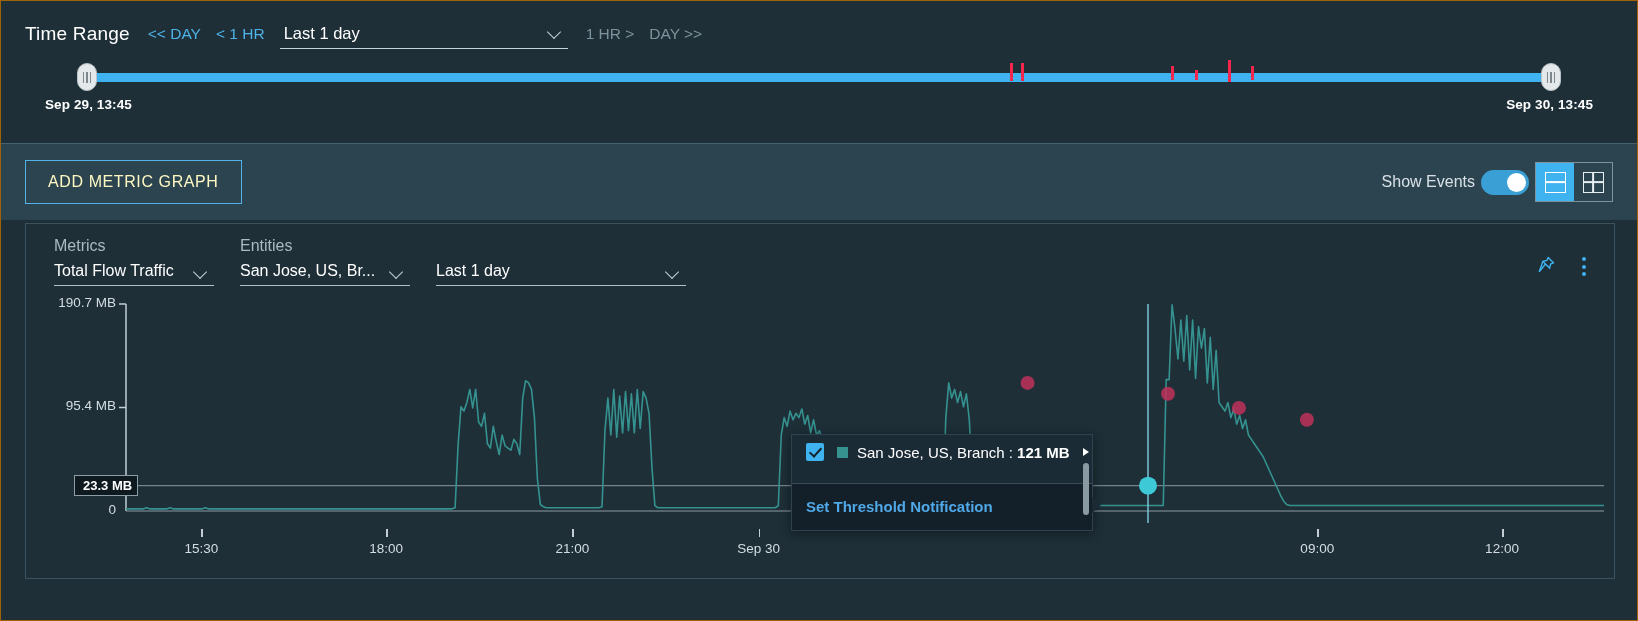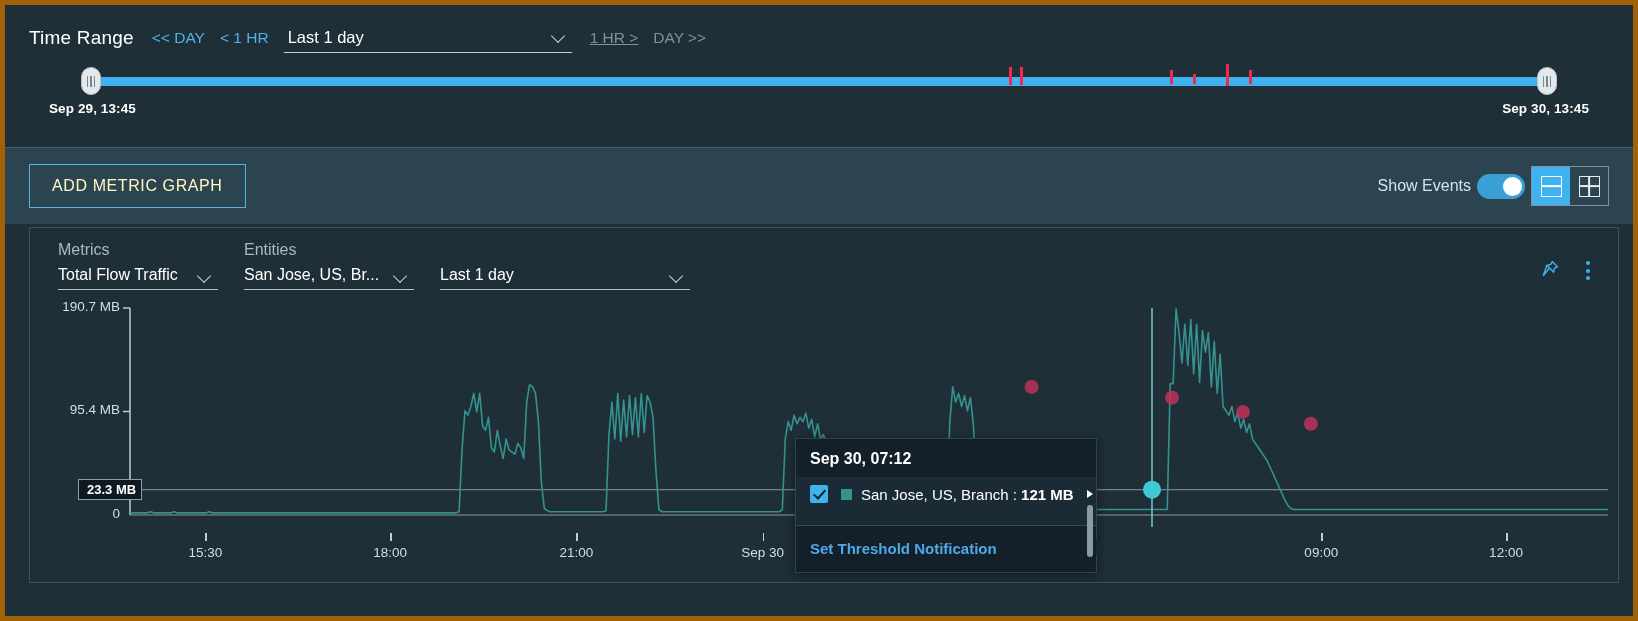--- a/index.html
+++ b/index.html
@@ -6,21 +6,21 @@
   html, body {
     width: 1638px; height: 621px;
     background: #0d1117;
     font-family: "Liberation Sans", sans-serif;
     overflow: hidden;
   }
   .app {
     position: relative;
     width: 1638px; height: 621px;
     background: #1e2f38;
-    border: 5px solid #a16207;
+    border: 1px solid #a16207;
   }
 
   
   .timerange-header {
     position: relative;
     height: 143px;
     background: #1e2f38;
     border-bottom: 1px solid #46606d;
   }
   .tr-row {
@@ -61,21 +61,21 @@
     position: absolute; right: 6px; top: 7px;
     width: 13px; height: 8px;
   }
   .chev::before {
     content:""; position:absolute; left:0; top:0;
     width:9px; height:9px;
     border-left: 1.6px solid #c6d2d8;
     border-bottom: 1.6px solid #c6d2d8;
     transform: rotate(-45deg);
   }
-  .tr-nav-right { margin-left: 4px; text-decoration: underline; }
+  .tr-nav-right { margin-left: 4px; }
 
   
   .slider-wrap {
     position: relative;
     margin: 22px 76px 0 76px;
     height: 20px;
   }
   .slider-track {
     position: absolute;
     left: 14px; right: 14px; top: 6px;
@@ -432,21 +432,20 @@
           <div class="xlabel" style="left: 732.584px;">Sep 30</div>
           <div class="xtick" style="left: 1291.27px;"></div>
           <div class="xlabel" style="left: 1291.27px;">09:00</div>
           <div class="xtick" style="left: 1476.02px;"></div>
           <div class="xlabel" style="left: 1476.02px;">12:00</div>
         </div>
     </div>
   </div>
 
   <div class="tooltip">
-    <div class="tt-title">Sep 30, 07:12</div>
     <div class="tt-body">
       <div class="tt-row">
         <span class="tt-check"></span>
         <span class="tt-swatch"></span>
         <span class="tt-text"><span>San Jose, US, Branch</span> <span>:</span> <b>121 MB</b></span>
         <span class="tt-arrow"></span>
       </div>
       <div class="tt-scroll"></div>
       <div class="tt-pointer"></div>
     </div>

